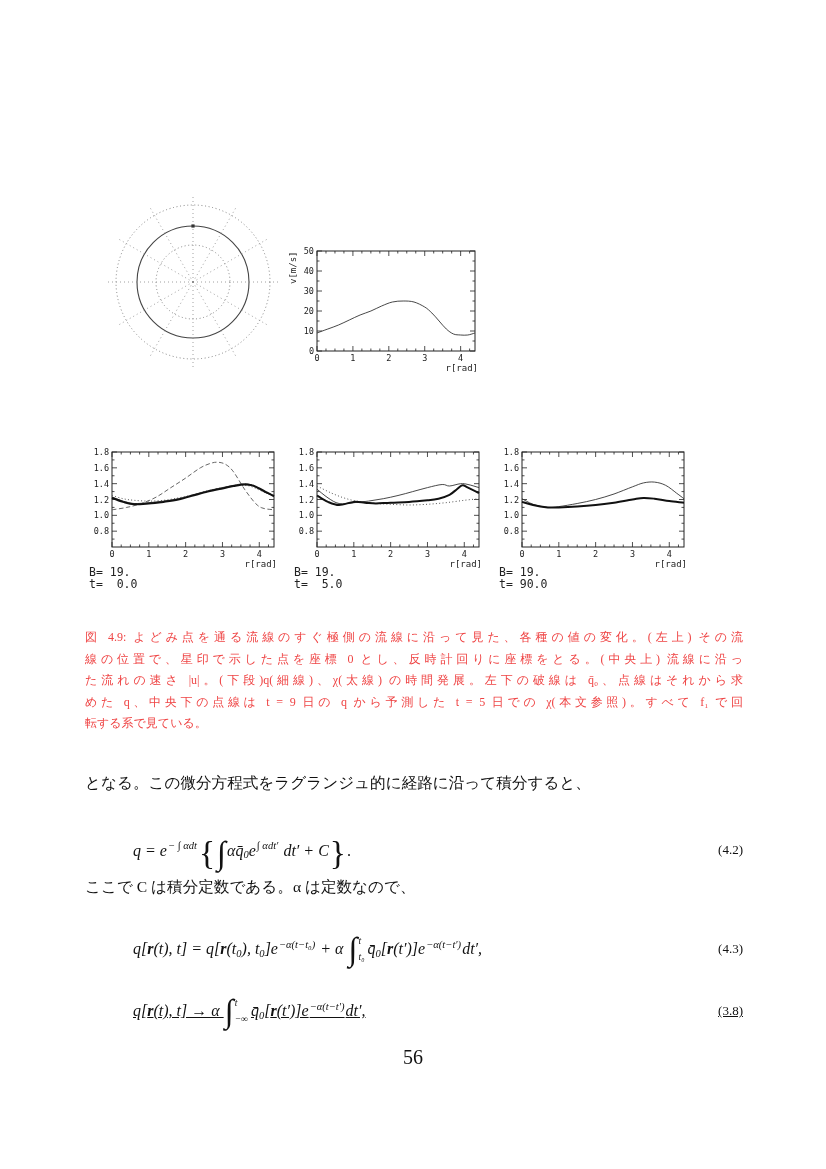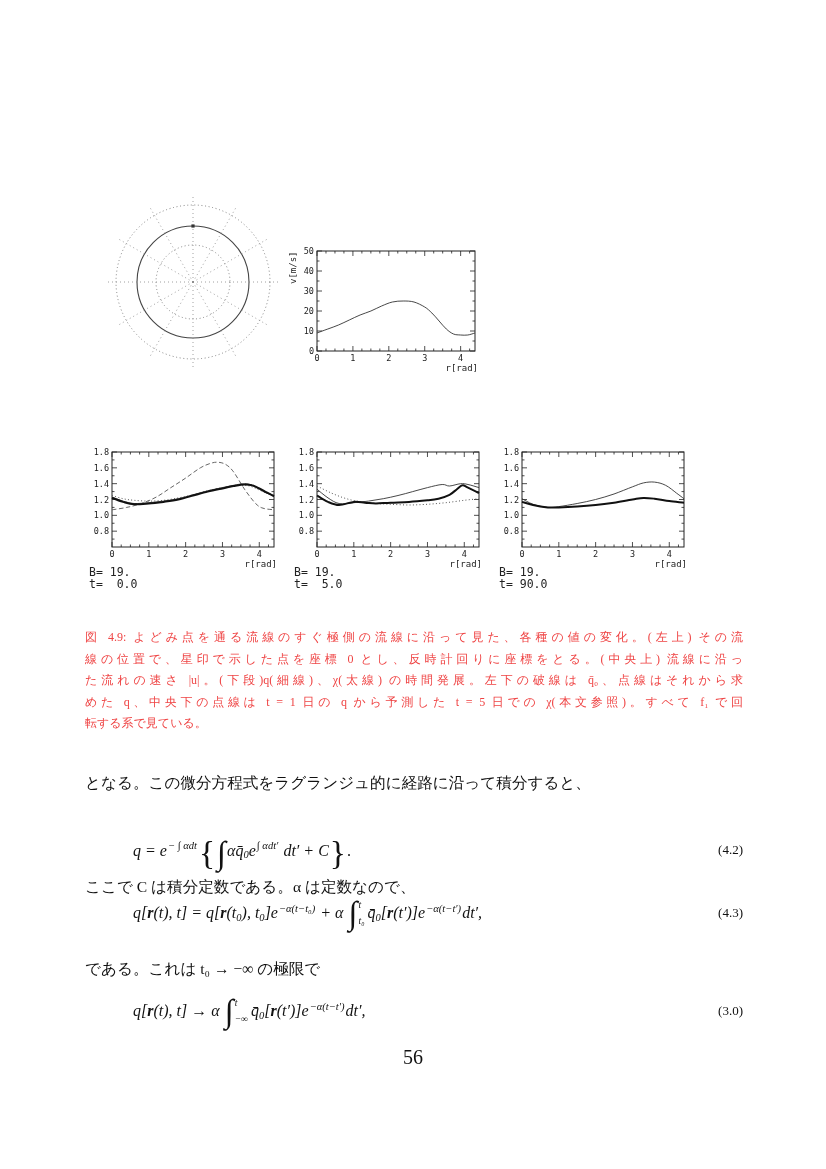--- a/index.html
+++ b/index.html
@@ -12,21 +12,21 @@
            font-size:12px;line-height:21.6px;color:#ef4444;}
   .cap-line{text-align:justify;text-align-last:justify;white-space:nowrap;}
   .cap-line:last-child{text-align-last:left;font-family:Liberation Serif, serif;}
 
   .body-par{position:absolute;left:85px;width:658px;margin:0;
             font-size:15.6px;line-height:22px;}
   #p1{top:772px;} #p2{top:876px;} #p3{top:958px;}
 
   .equation{position:absolute;left:85px;width:658px;height:56px;
             display:flex;align-items:center;gap:46px;}
-  #eq42{top:822px;} #eq43{top:884px;height:58px;} #eq44{top:982px;height:58px;}
+  #eq42{top:822px;} #eq43{top:920px;height:58px;} #eq44{top:982px;height:58px;text-decoration:underline;}
   .eq-content{padding-left:48px;font-size:16px;white-space:nowrap;}
   .eq-num{margin-left:auto;font-size:13px;font-style:normal;}
 
   .m-i{font-style:italic;}
   .m-r{font-style:normal;}
   .m-bi{font-style:italic;font-weight:bold;}
   .m-sup{font-size:0.66em;font-style:italic;vertical-align:0.65em;margin:0 1px;}
   .m-sub{font-size:0.66em;font-style:italic;vertical-align:-0.25em;}
   .m-big{font-size:2.1em;line-height:0;vertical-align:-0.24em;font-style:normal;font-weight:300;margin:0 1px;}
   .m-int{font-size:2.05em;line-height:0;vertical-align:-0.26em;font-style:normal;margin:0 1px;}
@@ -377,21 +377,21 @@
       <text x="4" y="136" font-size="11.5" text-anchor="start">B=&nbsp;19.</text>
       <text x="4" y="148" font-size="11.5" text-anchor="start">t=&nbsp;90.0</text>
       <path d="M27.0 58.7C28.8 59.6 33.8 62.8 38.0 64.3C42.3 65.7 48.5 67.0 52.8 67.4C57.1 67.8 58.9 67.3 63.8 66.6C68.7 66.0 76.1 64.6 82.2 63.5C88.4 62.3 94.5 61.1 100.6 59.5C106.8 57.9 112.9 56.1 119.0 54.0C125.2 51.8 132.5 48.7 137.5 46.8C142.4 45.0 144.8 43.7 148.5 42.9C152.2 42.1 155.9 41.7 159.5 42.1C163.2 42.5 166.9 43.4 170.6 45.3C174.3 47.1 178.6 50.9 181.6 53.2C184.7 55.4 187.8 57.8 189.0 58.7" fill="none" stroke="#333" stroke-width="0.9"></path>
       <path d="M27.0 61.9C28.8 62.4 33.8 64.1 38.0 65.0C42.3 66.0 48.5 67.0 52.8 67.4C57.1 67.8 58.9 67.5 63.8 67.4C68.7 67.3 76.1 67.0 82.2 66.6C88.4 66.2 94.5 65.7 100.6 65.0C106.8 64.4 112.9 63.6 119.0 62.7C125.2 61.7 132.5 60.3 137.5 59.5C142.4 58.7 144.8 58.0 148.5 57.9C152.2 57.8 155.3 58.2 159.5 58.7C163.8 59.2 169.4 60.4 174.3 61.1C179.2 61.7 186.5 62.4 189.0 62.7" fill="none" stroke="#111" stroke-width="2"></path>
     </svg>
 
   <div class="caption">
     <div class="cap-line">図 4.9: よどみ点を通る流線のすぐ極側の流線に沿って見た、各種の値の変化。(左上) その流</div>
     <div class="cap-line">線の位置で、星印で示した点を座標 0 とし、反時計回りに座標をとる。(中央上) 流線に沿っ</div>
     <div class="cap-line">た流れの速さ |u|。(下段)q(細線)、χ(太線) の時間発展。左下の破線は q̄₀、点線はそれから求</div>
-    <div class="cap-line">めた q、中央下の点線は t = 1 日の q から予測した t = 5 日での χ(本文参照)。すべて f₁ で回</div>
+    <div class="cap-line">めた q、中央下の点線は t = 9 日の q から予測した t = 5 日での χ(本文参照)。すべて f₁ で回</div>
     <div class="cap-line">転する系で見ている。</div>
   </div>
 
   <p id="p1" class="body-par">となる。この微分方程式をラグランジュ的に経路に沿って積分すると、</p>
 
   <div id="eq42" class="equation">
     <span class="eq-content"><span class="m-i">q = e</span><span class="m-sup">− ∫ αdt</span><span class="m-big">{</span><span class="m-int">∫</span><span class="m-i">αq̄</span><span class="m-sub">0</span><span class="m-i">e</span><span class="m-sup">∫ αdt′</span><span class="m-i"> dt′ + C</span><span class="m-big">}</span><span class="m-r">.</span></span>
     <span class="eq-num">(4.2)</span>
   </div>
 
@@ -401,28 +401,27 @@
     <span class="eq-content"><span class="m-i">q[</span><span class="m-bi">r</span><span class="m-i">(t), t] = q[</span><span class="m-bi">r</span><span class="m-i">(t</span><span class="m-sub">0</span><span class="m-i">), t</span><span class="m-sub">0</span><span class="m-i">]e</span><span class="m-sup">−α(t−t₀)</span><span class="m-i"> + α </span><span class="intwrap">
           <span class="m-int">∫</span>
           <span class="lims">
             <span>t</span>
             <span>t₀</span>
           </span>
         </span><span class="m-i">q̄</span><span class="m-sub">0</span><span class="m-i">[</span><span class="m-bi">r</span><span class="m-i">(t′)]e</span><span class="m-sup">−α(t−t′)</span><span class="m-i">dt′,</span></span>
     <span class="eq-num">(4.3)</span>
   </div>
 
-  <p id="p3" class="body-par">である。これは t₀ → −∞ の極限で</p>
 
   <div id="eq44" class="equation">
     <span class="eq-content"><span class="m-i">q[</span><span class="m-bi">r</span><span class="m-i">(t), t] → α </span><span class="intwrap">
           <span class="m-int">∫</span>
           <span class="lims">
             <span>t</span>
             <span>−∞</span>
           </span>
         </span><span class="m-i">q̄</span><span class="m-sub">0</span><span class="m-i">[</span><span class="m-bi">r</span><span class="m-i">(t′)]e</span><span class="m-sup">−α(t−t′)</span><span class="m-i">dt′,</span></span>
-    <span class="eq-num">(3.0)</span>
+    <span class="eq-num">(3.8)</span>
   </div>
 
   <div class="page-number">56</div>
 
 </div>
 
 </body></html>

